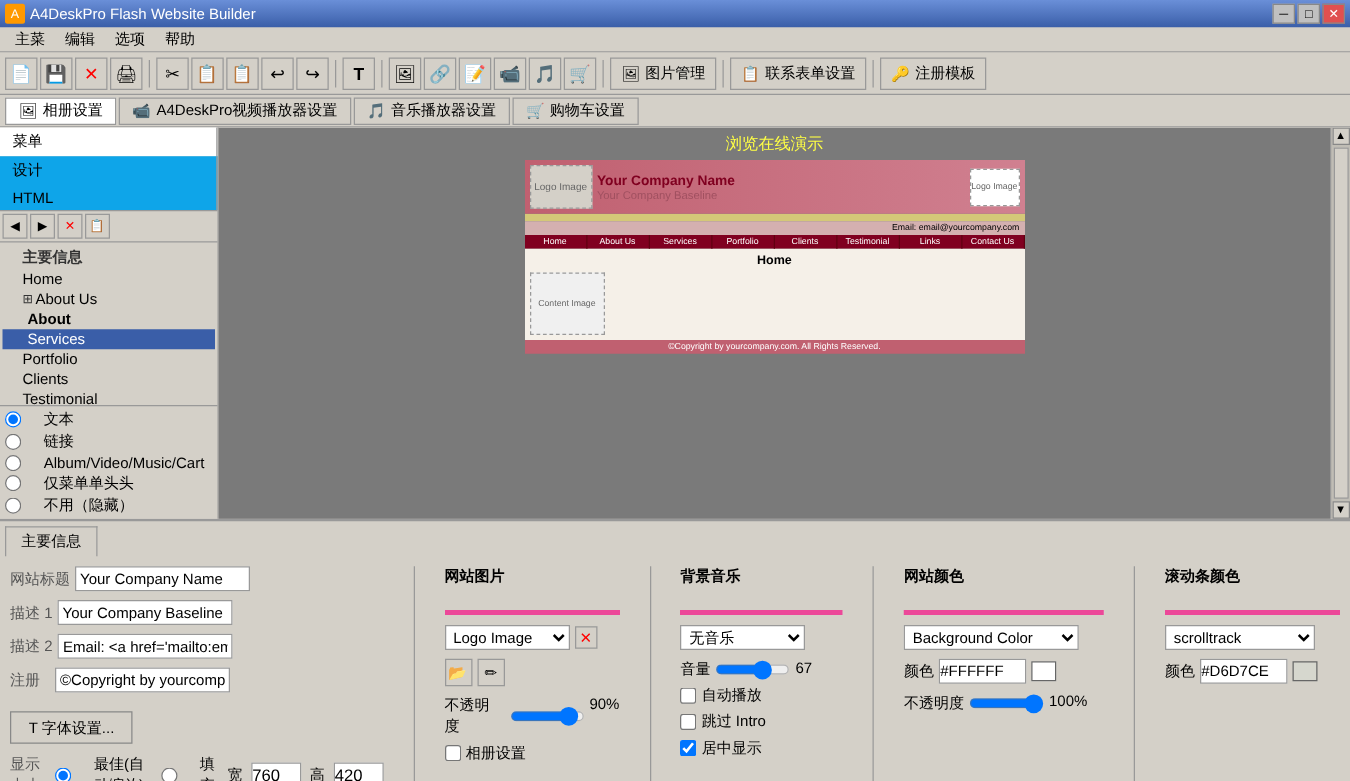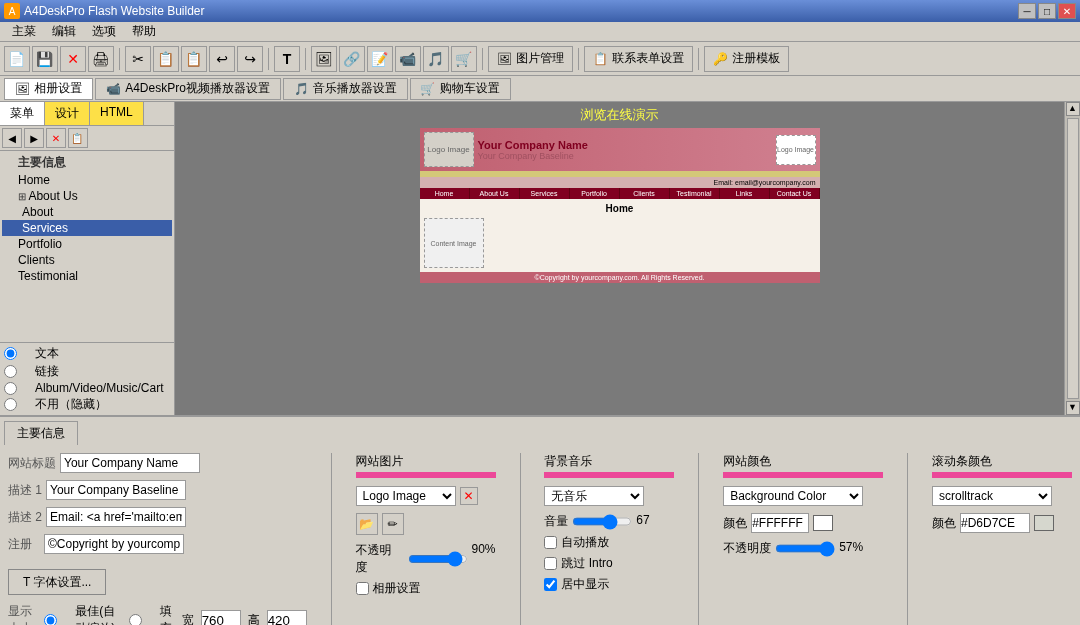--- a/index.html
+++ b/index.html
@@ -27,22 +27,22 @@
     
     .tab-toolbar { background: #d4d0c8; height: 26px; display: flex; align-items: center; padding: 2px 4px; border-bottom: 1px solid #999; gap: 2px; }
     .tab-btn { height: 22px; padding: 0 10px; background: #d4d0c8; border: 1px solid #999; display: flex; align-items: center; gap: 4px; cursor: pointer; font-size: 12px; }
     .tab-btn.active { background: #fff; }
 
     
     .main-layout { display: flex; height: calc(625px - 22px - 20px - 34px - 26px - 210px); }
 
     
     .left-panel { width: 175px; background: #d4d0c8; border-right: 1px solid #999; display: flex; flex-direction: column; }
-    .left-tabs { display: flex; border-bottom: 1px solid #999; }
-    .left-tab { padding: 3px 10px; cursor: pointer; border-right: 1px solid #999; font-size: 12px; background: #fde047; }
+    .left-tabs { display: flex; border-bottom: 1px solid #999; flex-direction: column; }
+    .left-tab { padding: 3px 10px; cursor: pointer; border-right: 1px solid #999; font-size: 12px; background: #0ea5e9; }
     .left-tab.active { background: #fff; }
     .left-toolbar { display: flex; padding: 2px; gap: 2px; border-bottom: 1px solid #999; }
     .left-tb-btn { width: 20px; height: 20px; background: #d4d0c8; border: 1px solid #999; display: flex; align-items: center; justify-content: center; font-size: 10px; cursor: pointer; }
     .tree-panel { flex: 1; overflow: auto; padding: 2px; border-bottom: 1px solid #999; }
     .tree-item { padding: 1px 2px; cursor: pointer; display: flex; align-items: center; gap: 2px; font-size: 12px; }
     .tree-item.section { font-weight: bold; color: #333; }
     .tree-item.selected { background: #3a5ea8; color: white; }
     .tree-item .indent { display: inline-block; width: 12px; }
     .tree-item .expand { color: #333; font-size: 10px; }
 
@@ -67,21 +67,21 @@
     .form-input { height: 20px; border: 1px solid #999; padding: 1px 3px; font-size: 12px; background: white; }
     .form-input.wide { width: 140px; }
 
     select { height: 20px; border: 1px solid #999; background: white; font-size: 12px; padding: 0 2px; }
     .select-medium { width: 100px; }
 
     .divider-v { width: 1px; background: #999; margin: 0 8px; }
 
     
     .bp-section { display: flex; flex-direction: column; gap: 4px; }
-    .bp-section-title { font-size: 12px; font-weight: normal; border-bottom: 6px solid #ec4899; padding-bottom: 2px; margin-bottom: 4px; }
+    .bp-section-title { font-size: 12px; font-weight: bold; border-bottom: 4px solid #ec4899; padding-bottom: 18px; margin-bottom: 4px; }
 
     .checkbox-row { display: flex; align-items: center; gap: 4px; font-size: 12px; }
     .color-swatch { width: 20px; height: 16px; border: 1px solid #666; display: inline-block; }
     .slider-row { display: flex; gap: 4px; font-size: 12px; }
     input[type=range] { width: 60px; }
     .action-btn { height: 26px; padding: 0 14px; background: #d4d0c8; border: 1px solid #888; display: flex; align-items: center; gap: 4px; cursor: pointer; font-size: 12px; }
 
     
     .site-header { background: linear-gradient(to right, #c06070, #d08090); padding: 4px; display: flex; align-items: center; position: relative; }
     .site-logo-placeholder { width: 50px; height: 35px; border: 1px dashed #999; background: #d4d0c8; display: flex; align-items: center; justify-content: center; font-size: 8px; color: #666; }
@@ -206,21 +206,21 @@
       </div>
       <div class="tree-item">
         <span class="indent"></span>
         <span>Home</span>
       </div>
       <div class="tree-item">
         <span class="indent"></span>
         <span class="expand">⊞</span>
         <span> About Us</span>
       </div>
-      <div class="tree-item" style="padding-left: 20px;">
+      <div class="tree-item" style="padding-left: 20px; font-weight: bold;">
         <span>About</span>
       </div>
       <div class="tree-item selected" style="padding-left: 20px;">
         <span>Services</span>
       </div>
       <div class="tree-item">
         <span class="indent"></span>
         <span>Portfolio</span>
       </div>
       <div class="tree-item">
@@ -240,20 +240,24 @@
       <label class="radio-item">
         <input type="radio" name="item-type" style="">
         <span>链接</span>
       </label>
       <label class="radio-item">
         <input type="radio" name="item-type" style="">
         <span>Album/Video/Music/Cart</span>
       </label>
       <label class="radio-item">
         <input type="radio" name="item-type" style="">
+        <span>仅菜单单头头</span>
+      </label>
+      <label class="radio-item">
+        <input type="radio" name="item-type" style="">
         <span>不用（隐藏）</span>
       </label>
     </div>
   </div>
 
   <div class="preview-area">
     <div class="preview-title">浏览在线演示</div>
 
     <div style="margin: 0 auto; width: 400px;">
 
@@ -402,27 +406,27 @@
 
     <div class="bp-section" style="min-width:160px;">
       <div class="bp-section-title">网站颜色</div>
       <div class="form-row">
         <select style="width:140px;">
           <option>Background Color</option>
         </select>
       </div>
       <div class="form-row">
         <span>颜色</span>
-        <input type="text" style="width: 58px; height: 20px; border: 1px solid rgb(153, 153, 153); font-size: 12px;" value="#FFFFFF">
+        <input type="text" style="width: 70px; height: 20px; border: 1px solid rgb(153, 153, 153); font-size: 12px;" value="#FFFFFF">
         <div class="color-swatch" style="background:#FFFFFF;"></div>
       </div>
       <div class="slider-row">
         <span>不透明度</span>
         <input type="range" value="100" min="0" max="100" style="">
-        <span>57%</span>
+        <span>100%</span>
       </div>
     </div>
 
     <div class="divider-v"></div>
 
     <div class="bp-section" style="min-width:140px;">
       <div class="bp-section-title">滚动条颜色</div>
       <div class="form-row">
         <select style="width:120px;">
           <option>scrolltrack</option>

